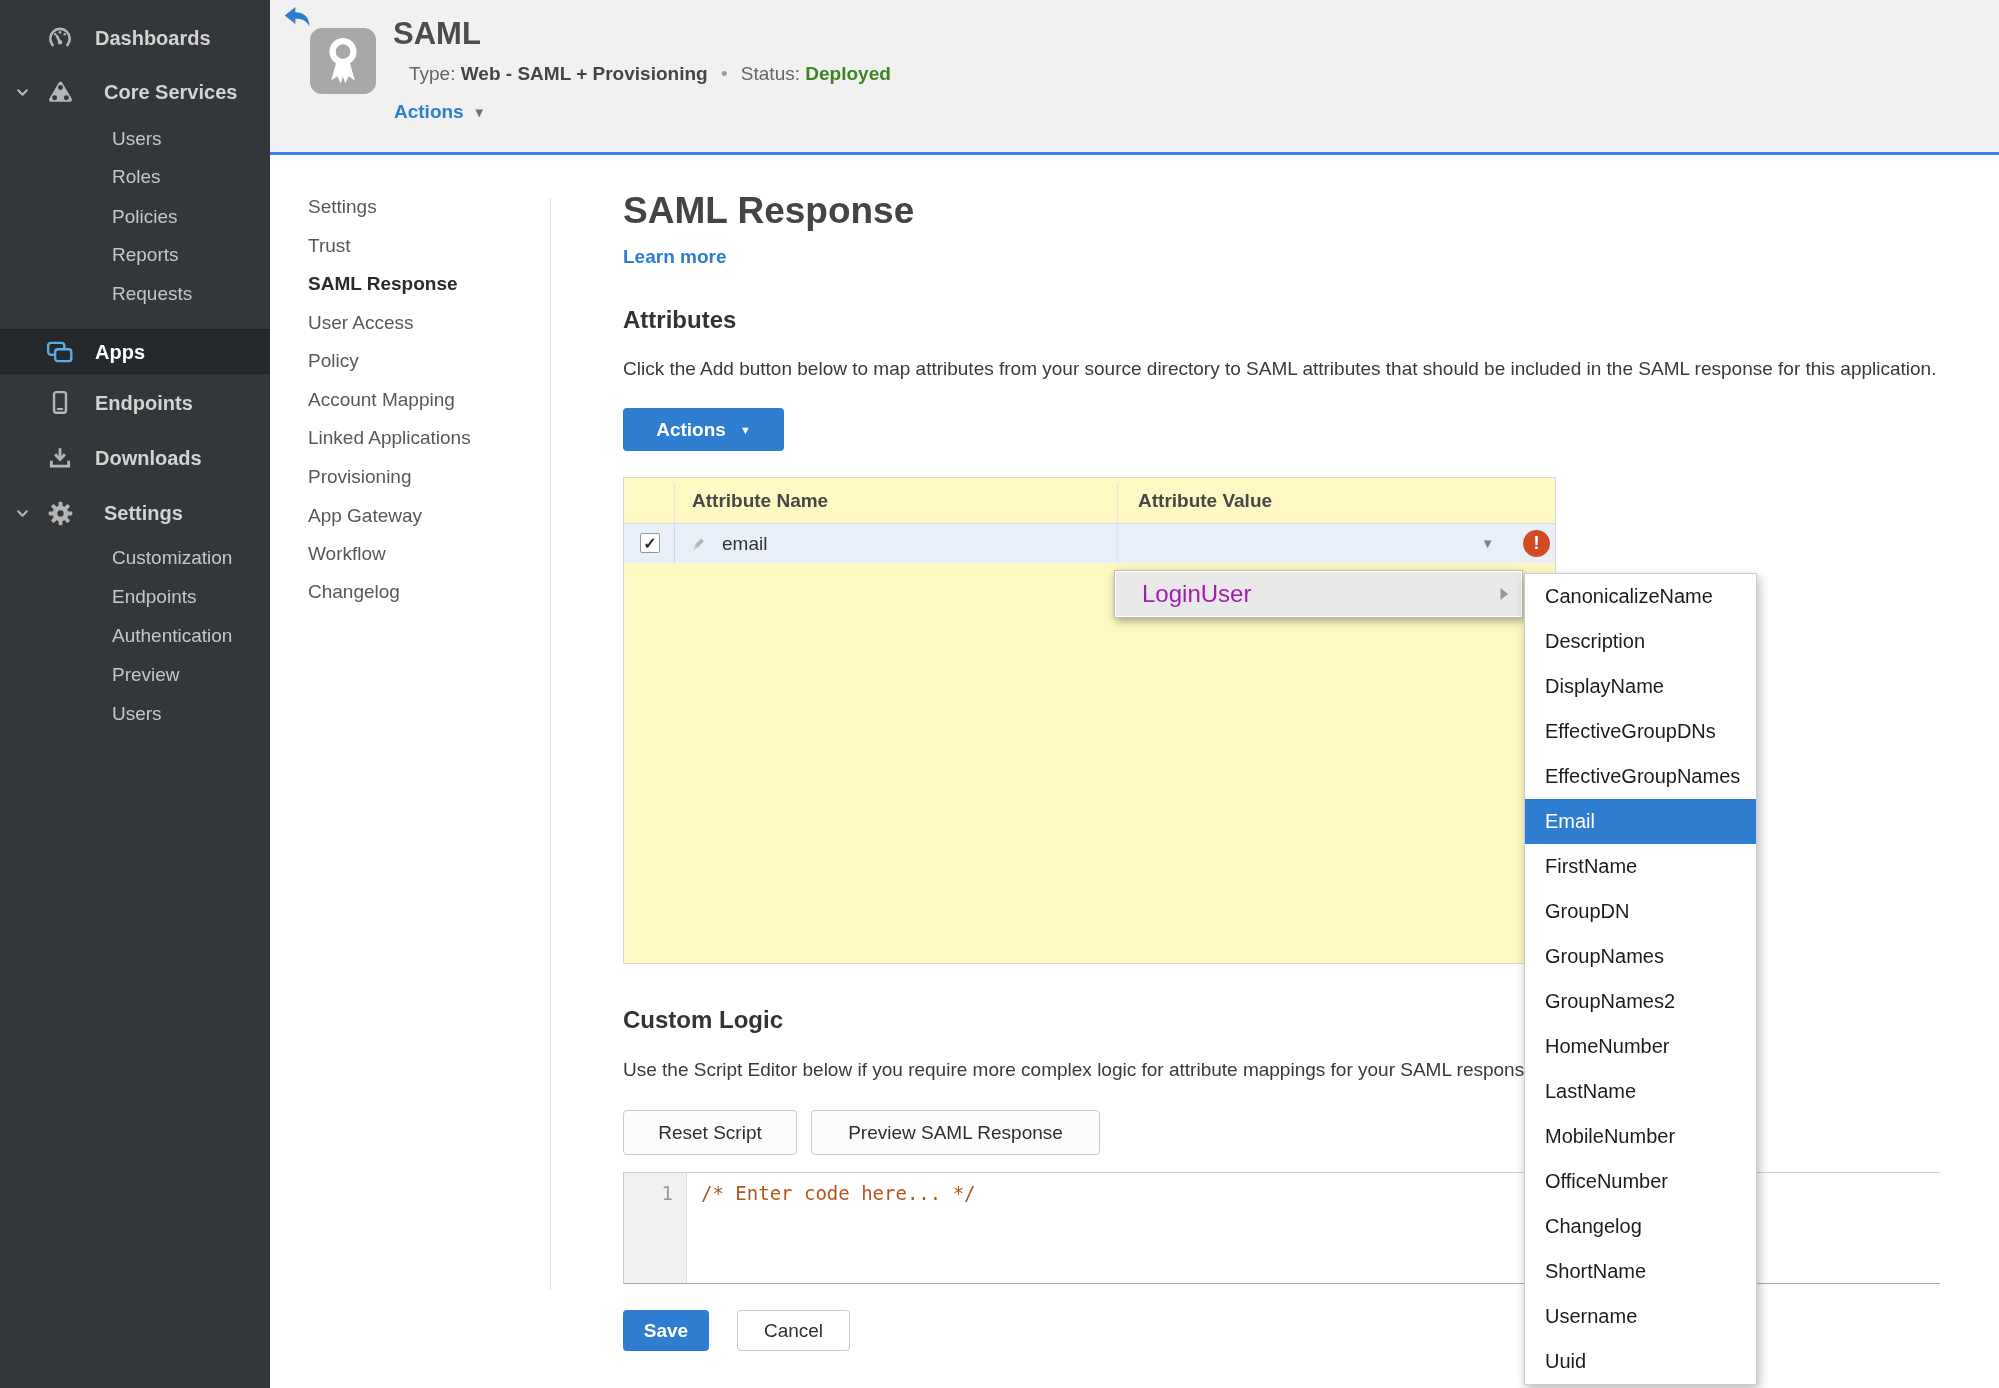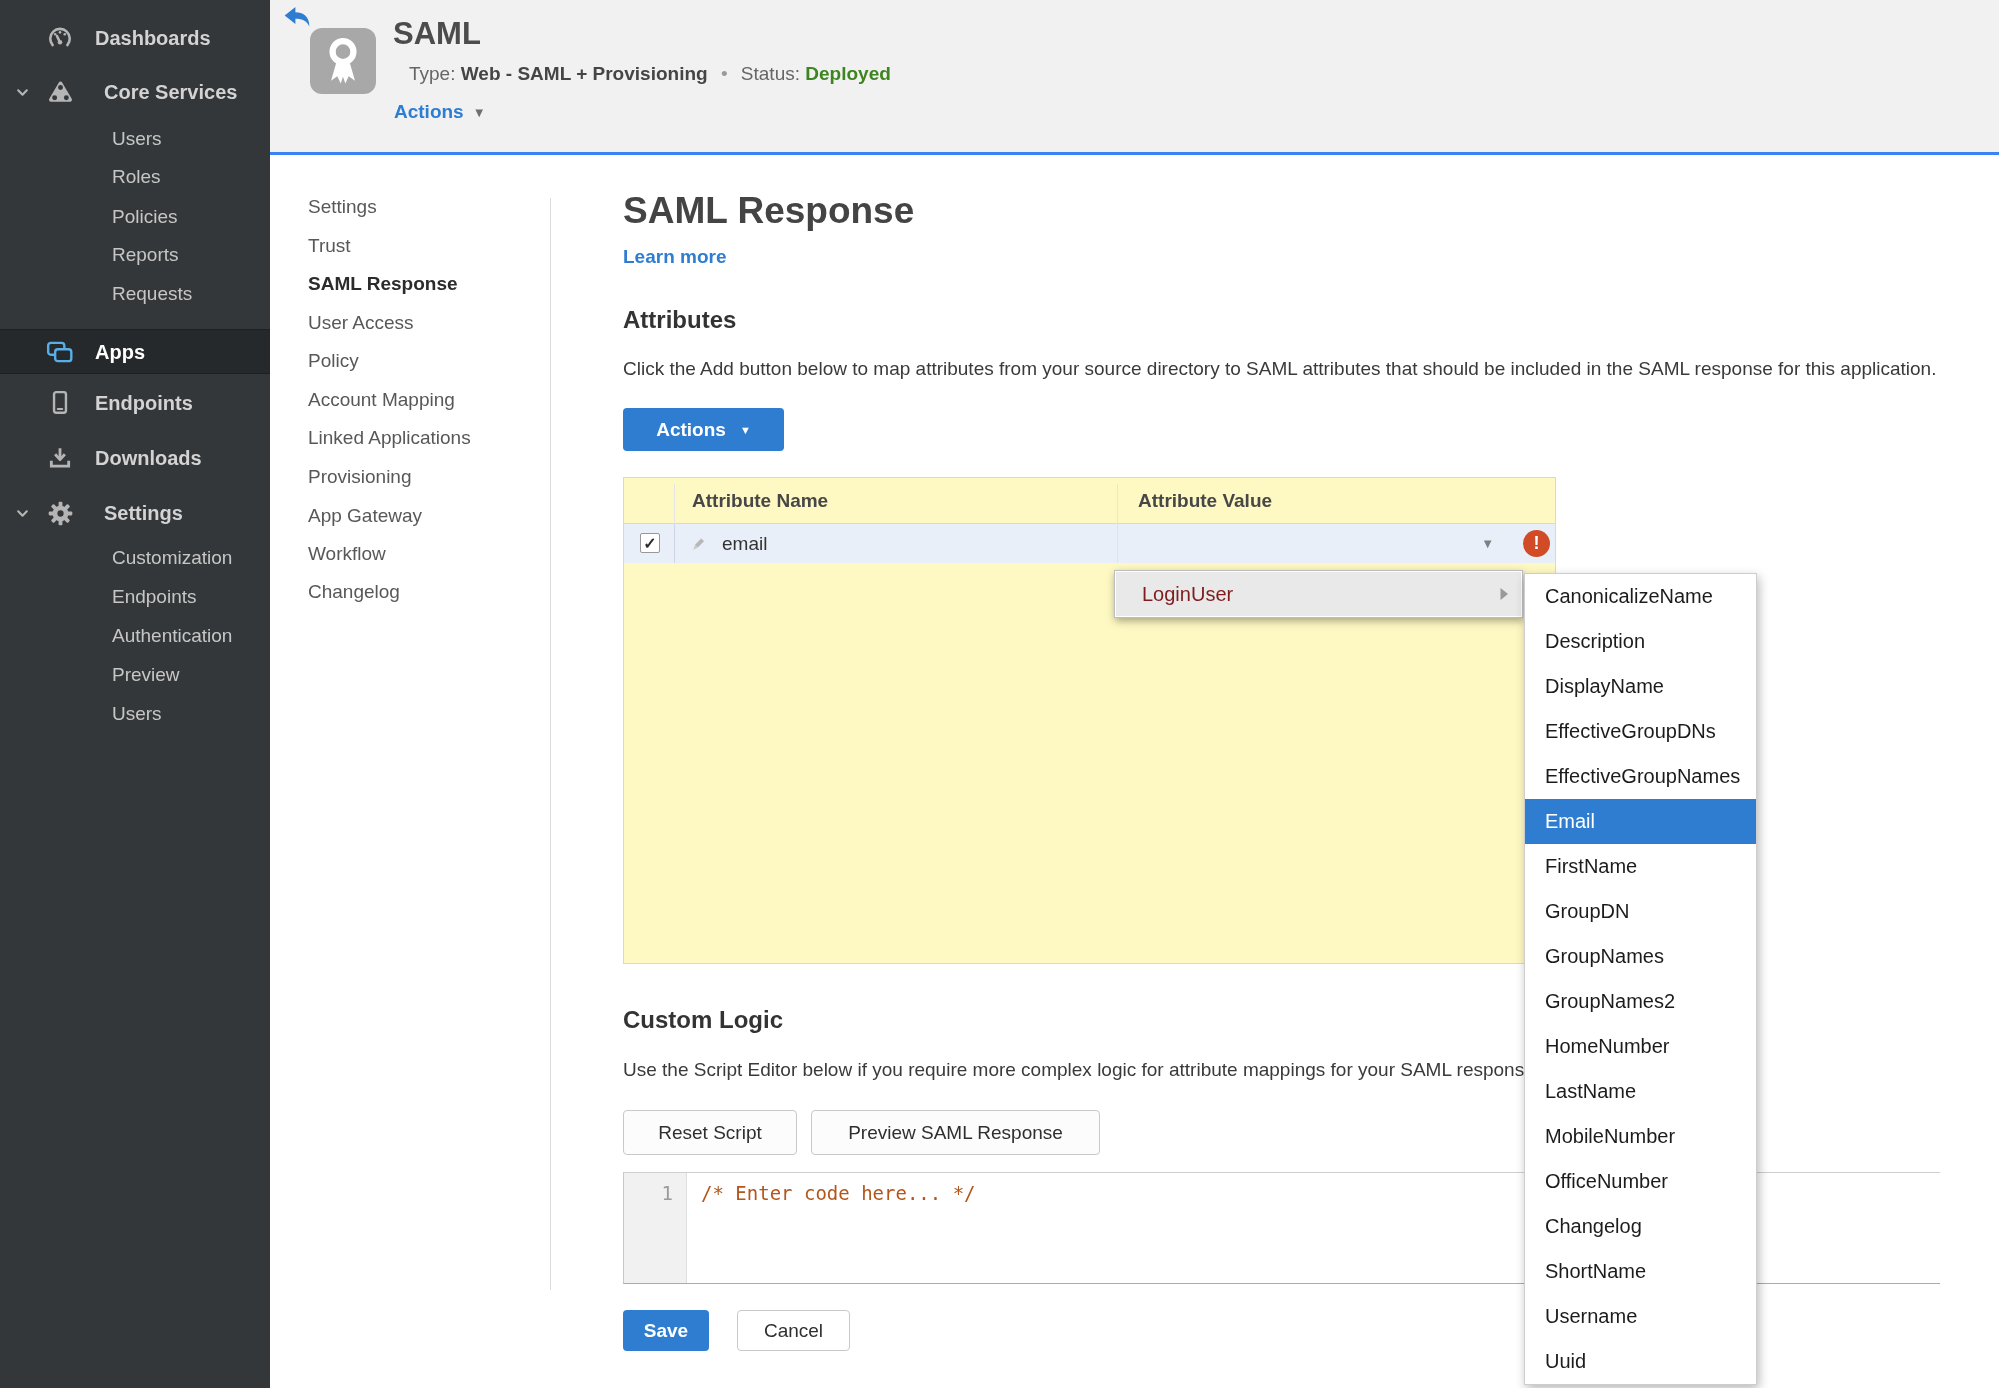--- a/index.html
+++ b/index.html
@@ -56,21 +56,21 @@
   .cbx{position:absolute;left:16px;top:9px;width:20px;height:20px;background:#fff;border:1px solid #979797;border-radius:2px;display:flex;align-items:center;justify-content:center;font-size:16px;font-weight:bold;color:#2d2d2d;cursor:pointer;box-sizing:border-box;}
   .pencil{position:absolute;left:64px;top:10px;width:18px;height:18px;cursor:pointer;}
   .rowlabel{position:absolute;left:98px;top:0;height:39px;display:flex;align-items:center;font-size:19px;color:#333;}
   .val-select{position:absolute;left:494px;top:0;width:394px;height:39px;cursor:pointer;}
   .val-caret{position:absolute;right:18px;top:12px;font-size:13px;color:#7f7f7f;}
   .err{position:absolute;left:899px;top:6px;width:27px;height:27px;border-radius:50%;background:#d24b27;color:#fff;font-weight:bold;font-size:18px;display:flex;align-items:center;justify-content:center;}
 
   
   .dd-menu{position:absolute;left:1114px;top:570px;width:409px;height:48px;background:#fff;border:1px solid #bdbdbd;box-shadow:1px 3px 8px rgba(0,0,0,.35);box-sizing:border-box;z-index:9;}
   .dd-item{position:absolute;left:1px;top:1px;right:1px;bottom:1px;background:#e9e9e9;display:flex;align-items:center;cursor:pointer;}
-  .dd-item .lbl{margin-left:26px;font-size:20px;color:#7f1d1d;}
+  .dd-item .lbl{margin-left:26px;font-size:24px;color:#a21caf;}
   .dd-arrow{position:absolute;right:12px;top:50%;transform:translateY(-50%);width:9px;height:13px;}
   .sm{position:absolute;left:1524px;top:573px;width:233px;background:#fff;border:1px solid #cdcdcd;box-shadow:2px 4px 10px rgba(0,0,0,.28);box-sizing:border-box;z-index:10;}
   .sm-item{height:45px;display:flex;align-items:center;padding-left:20px;font-size:20px;color:#1c1c1c;cursor:pointer;white-space:nowrap;}
   .sm-item.sel{background:#2e7dd1;color:#fff;}
 
   
   .editor{position:absolute;left:623px;top:1172px;width:1317px;height:112px;background:#fff;border-top:1px solid #cfcfcf;border-bottom:1px solid #ababab;border-left:1px solid #c9c9c9;box-sizing:border-box;}
   .gutter{position:absolute;left:0;top:0;width:63px;height:100%;background:#f1f1f1;border-right:1px solid #ddd;box-sizing:border-box;}
   .lineno{position:absolute;right:13px;top:9px;font-family:"DejaVu Sans Mono",monospace;font-size:19px;color:#9b9b9b;}
   .code{position:absolute;left:77px;top:9px;font-family:"DejaVu Sans Mono",monospace;font-size:19px;color:#b4551b;cursor:text;white-space:pre;}

